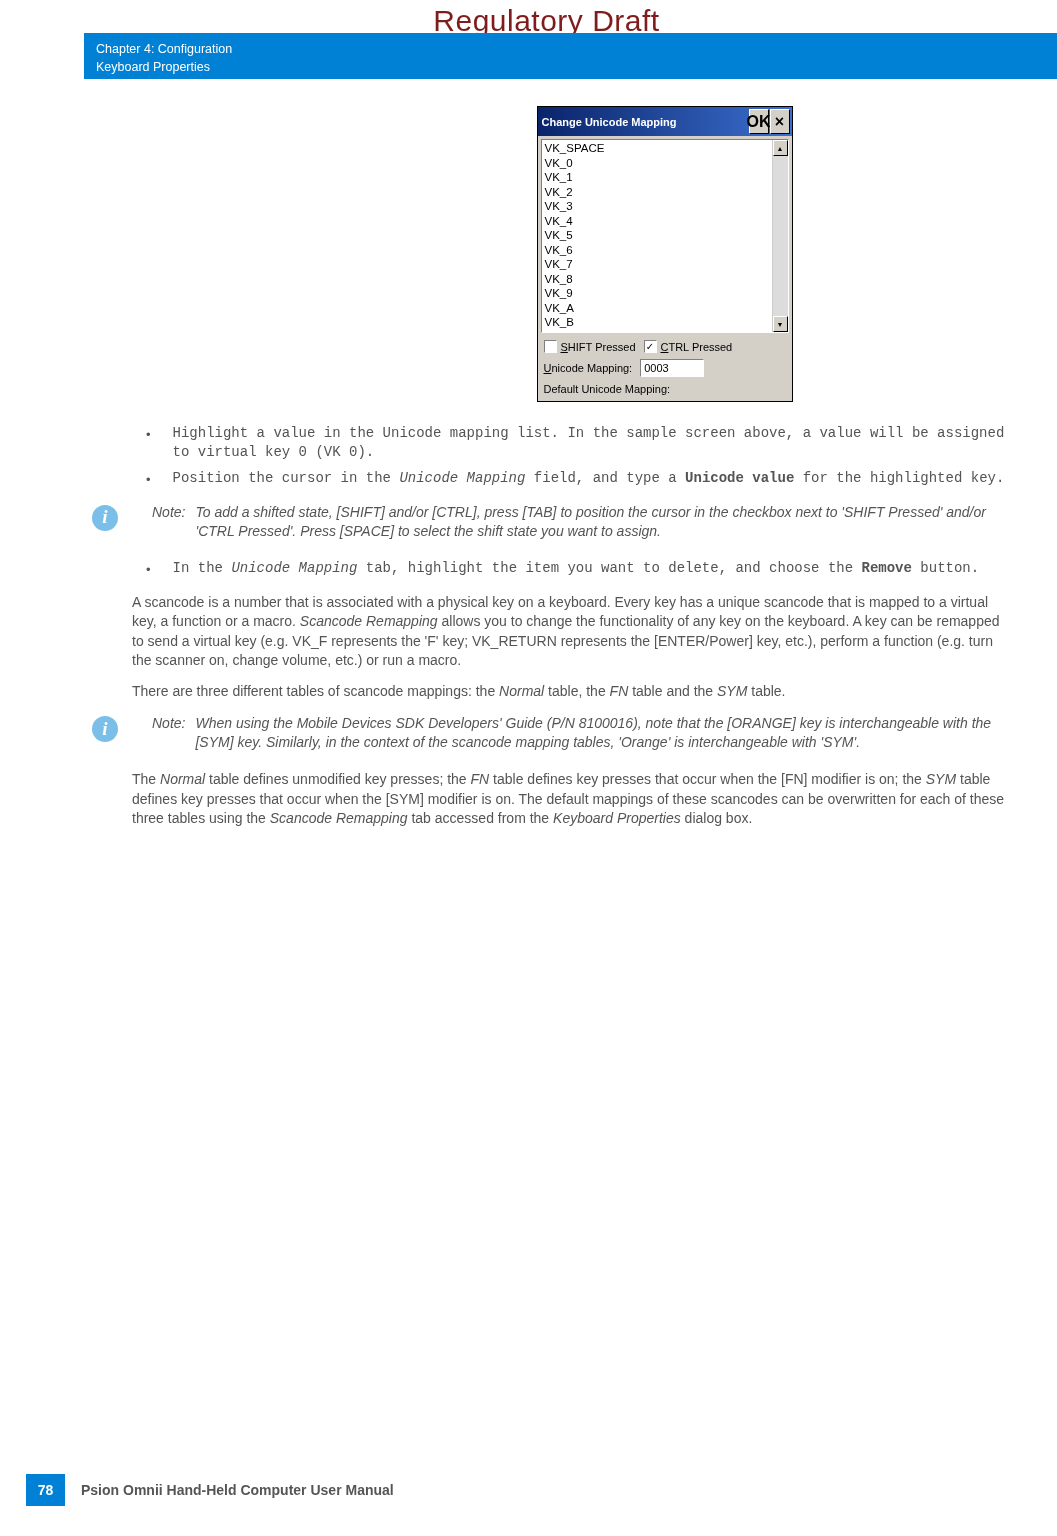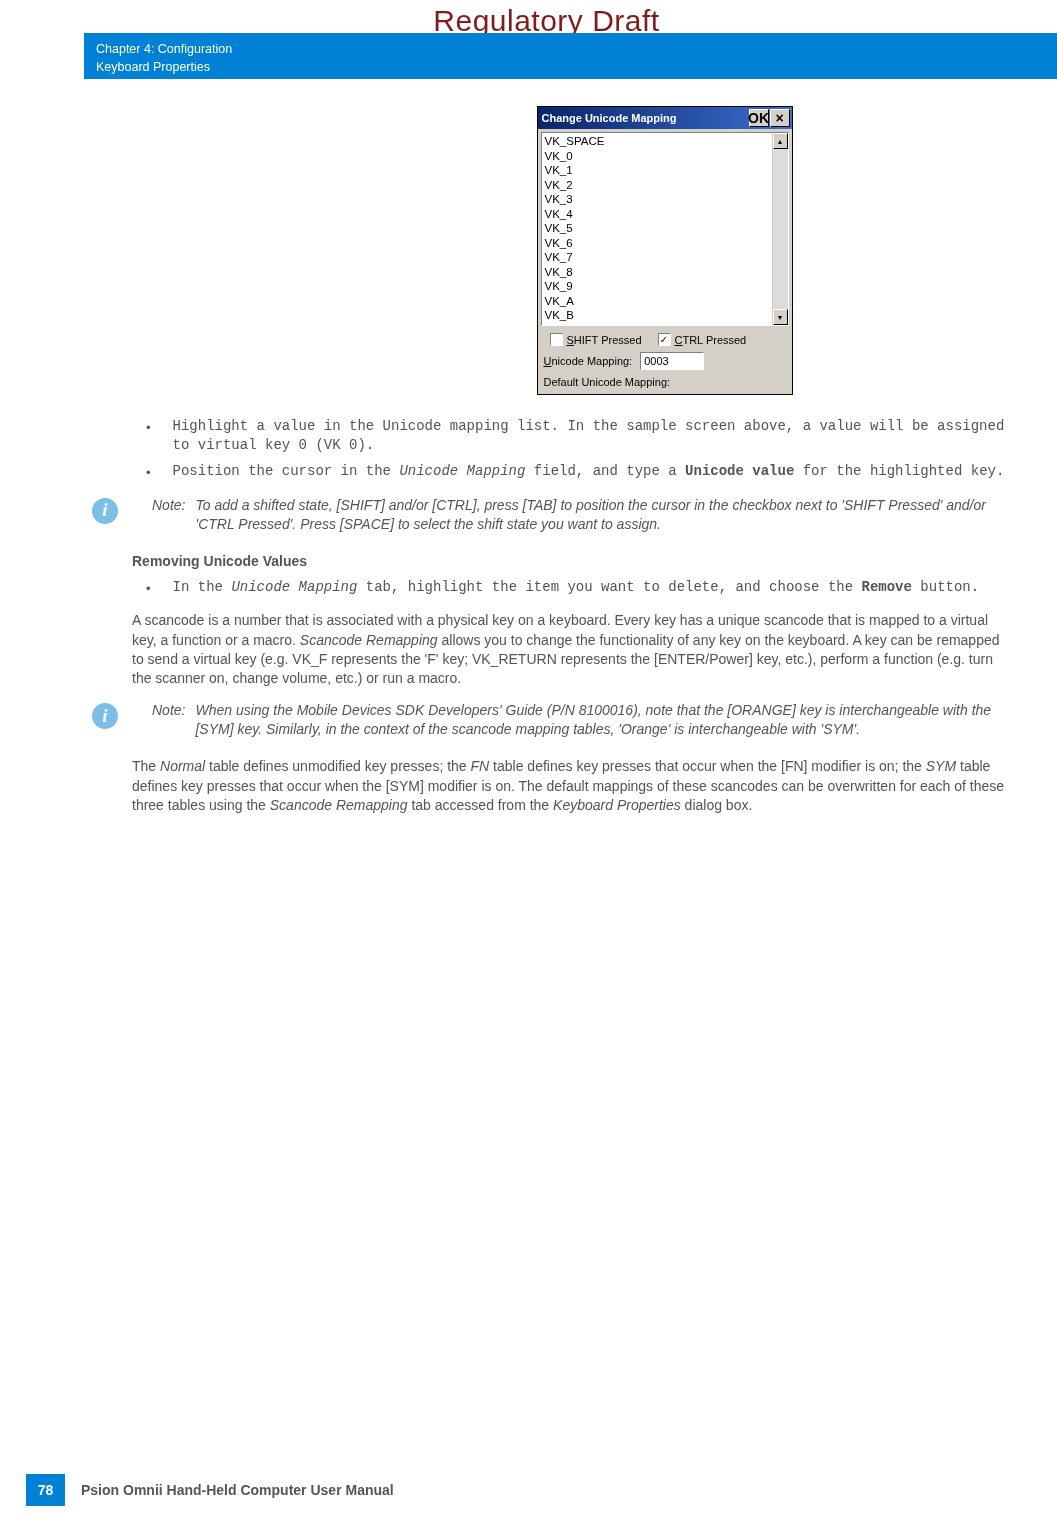--- a/index.html
+++ b/index.html
@@ -66,22 +66,22 @@
     align-items: center;
   }
   .titlebar .title { flex: 1; }
   .titlebar .btn {
     background: #d4d0c8;
     color: #000;
     border: 1px solid #000;
     border-top-color: #fff;
     border-left-color: #fff;
     width: 20px;
-    height: 18px;
-    font-size: 14px;
+    height: 25px;
+    font-size: 16px;
     font-weight: bold;
     display: inline-flex;
     align-items: center;
     justify-content: center;
     margin-left: 1px;
   }
   .listbox {
     margin: 3px;
     background: #fff;
     border: 1px solid #808080;
@@ -112,22 +112,22 @@
     border-top-color: #fff;
     border-left-color: #fff;
     display: flex;
     align-items: center;
     justify-content: center;
     font-size: 7px;
   }
   .scroll-track { flex: 1; }
   .checkrow {
     display: flex;
-    padding: 4px 6px 2px 12px;
-    gap: 16px;
+    padding: 4px 6px 2px 6px;
+    gap: 8px;
   }
   .chk {
     display: flex;
     align-items: center;
     gap: 4px;
   }
   .chkbox {
     width: 13px;
     height: 13px;
     background: #fff;
@@ -346,35 +346,37 @@
     </div>
 
     <div class="note-block">
       <span class="info-icon">i</span>
       <div class="note-body">
         <span class="note-label">Note:</span>
         <span class="note-text">To add a shifted state, [SHIFT] and/or [CTRL], press [TAB] to position the cursor in the checkbox next to 'SHIFT Pressed' and/or 'CTRL Pressed'. Press [SPACE] to select the shift state you want to assign.</span>
       </div>
     </div>
 
-    <div class="subhead">Removing Unicode Values</div>
     <div class="bullet-list">
       <div class="bullet-item">
         <span class="dot">•</span>
         <span class="txt">
           <span>In the </span><em>Unicode Mapping</em><span> tab, highlight the item you want to delete, and choose the </span><strong>Remove</strong><span> button.</span>
         </span>
       </div>
     </div>
 
 
     <div class="para">
       <span>A scancode is a number that is associated with a physical key on a keyboard. Every key has a unique scancode that is mapped to a virtual key, a function or a macro. </span><em>Scancode Remapping</em><span> allows you to change the functionality of any key on the keyboard. A key can be remapped to send a virtual key (e.g. VK_F represents the 'F' key; VK_RETURN represents the [ENTER/Power] key, etc.), perform a function (e.g. turn the scanner on, change volume, etc.) or run a macro.</span>
     </div>
 
+    <div class="para">
+      <span>There are three different tables of scancode mappings: the </span><em>Normal</em><span> table, the </span><em>FN</em><span> table and the </span><em>SYM</em><span> table.</span>
+    </div>
 
     <div class="note-block">
       <span class="info-icon">i</span>
       <div class="note-body">
         <span class="note-label">Note:</span>
         <span class="note-text">When using the Mobile Devices SDK Developers' Guide (P/N 8100016), note that the [ORANGE] key is interchangeable with the [SYM] key. Similarly, in the context of the scancode mapping tables, 'Orange' is interchangeable with 'SYM'.</span>
       </div>
     </div>
 
     <div class="para">

